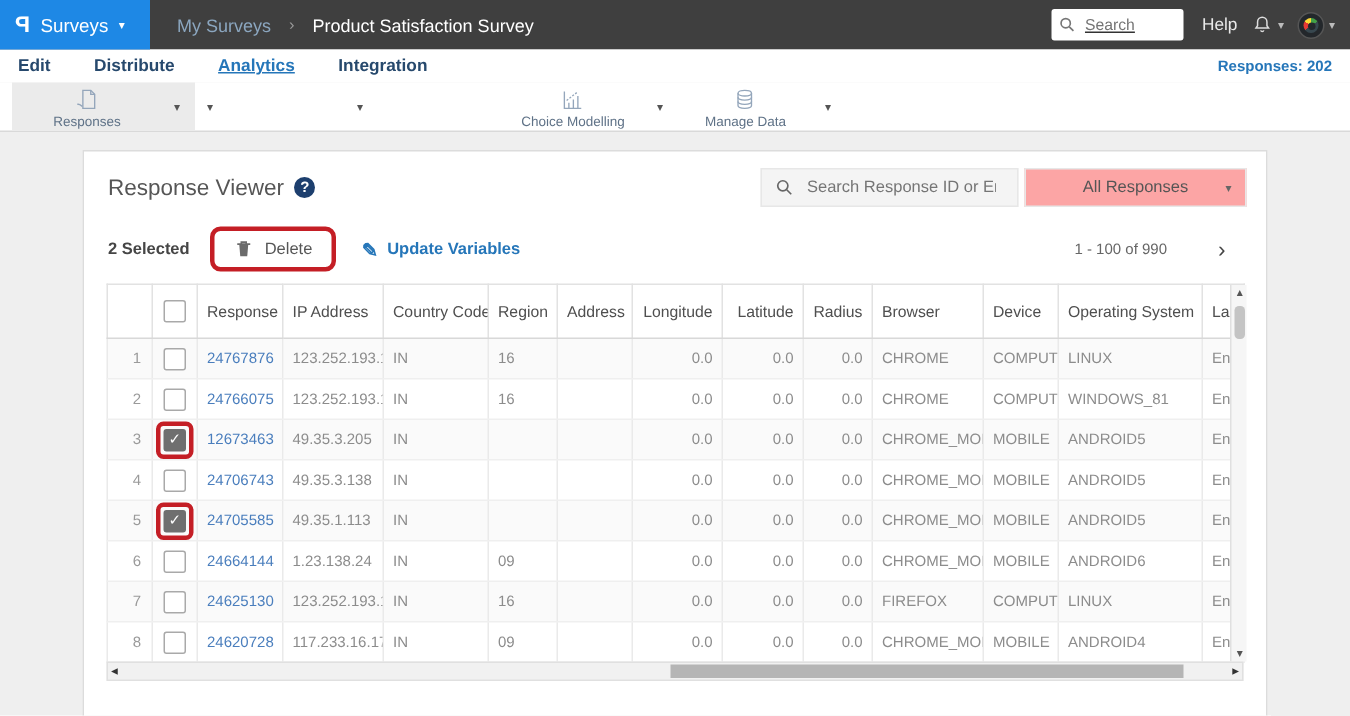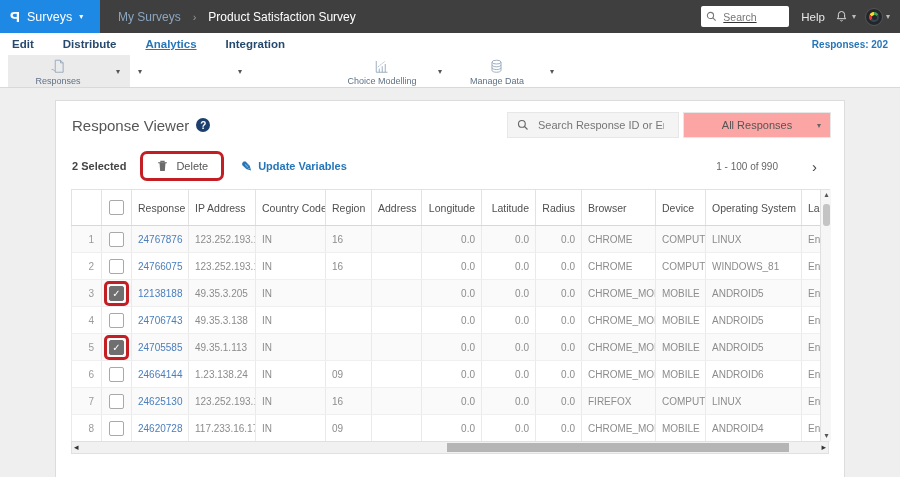--- a/index.html
+++ b/index.html
@@ -317,21 +317,21 @@
             <td class="a-r">0.0</td>
             <td class="a-r">0.0</td>
             <td>CHROME</td>
             <td>COMPUTER</td>
             <td>WINDOWS_81</td>
             <td>Eng</td>
           </tr>
           <tr>
             <td class="c-num a-r">3</td>
             <td class="c-cb"><span class="cb-annot"><span class="cbx checked">✓</span></span></td>
-            <td class="c-id a-r"><span class="id-link">12138188</span></td>
+            <td class="c-id a-r"><span class="id-link">12673463</span></td>
             <td>49.35.3.205</td>
             <td>IN</td>
             <td></td>
             <td></td>
             <td class="a-r">0.0</td>
             <td class="a-r">0.0</td>
             <td class="a-r">0.0</td>
             <td>CHROME_MOBILE</td>
             <td>MOBILE</td>
             <td>ANDROID5</td>

